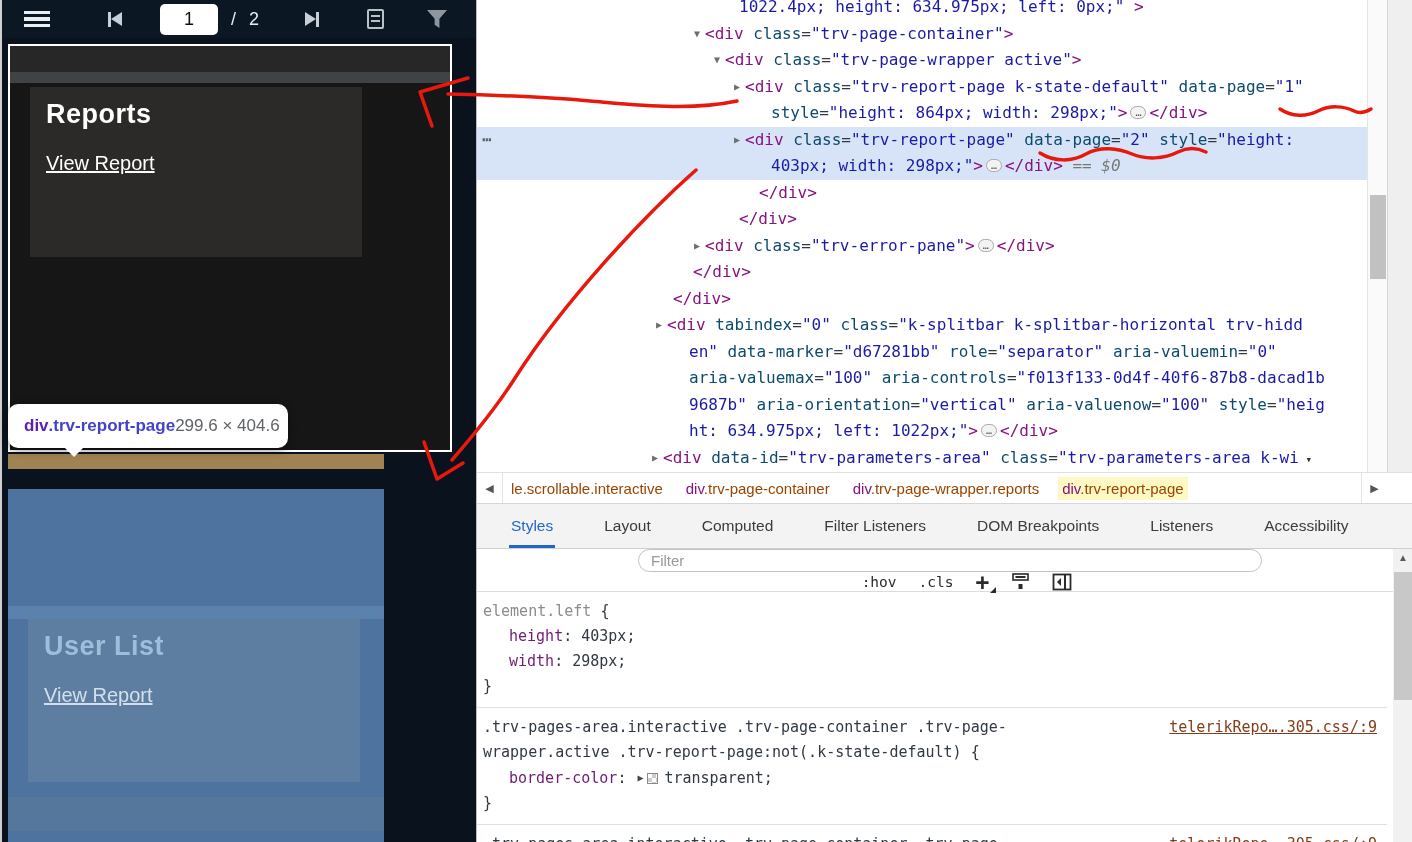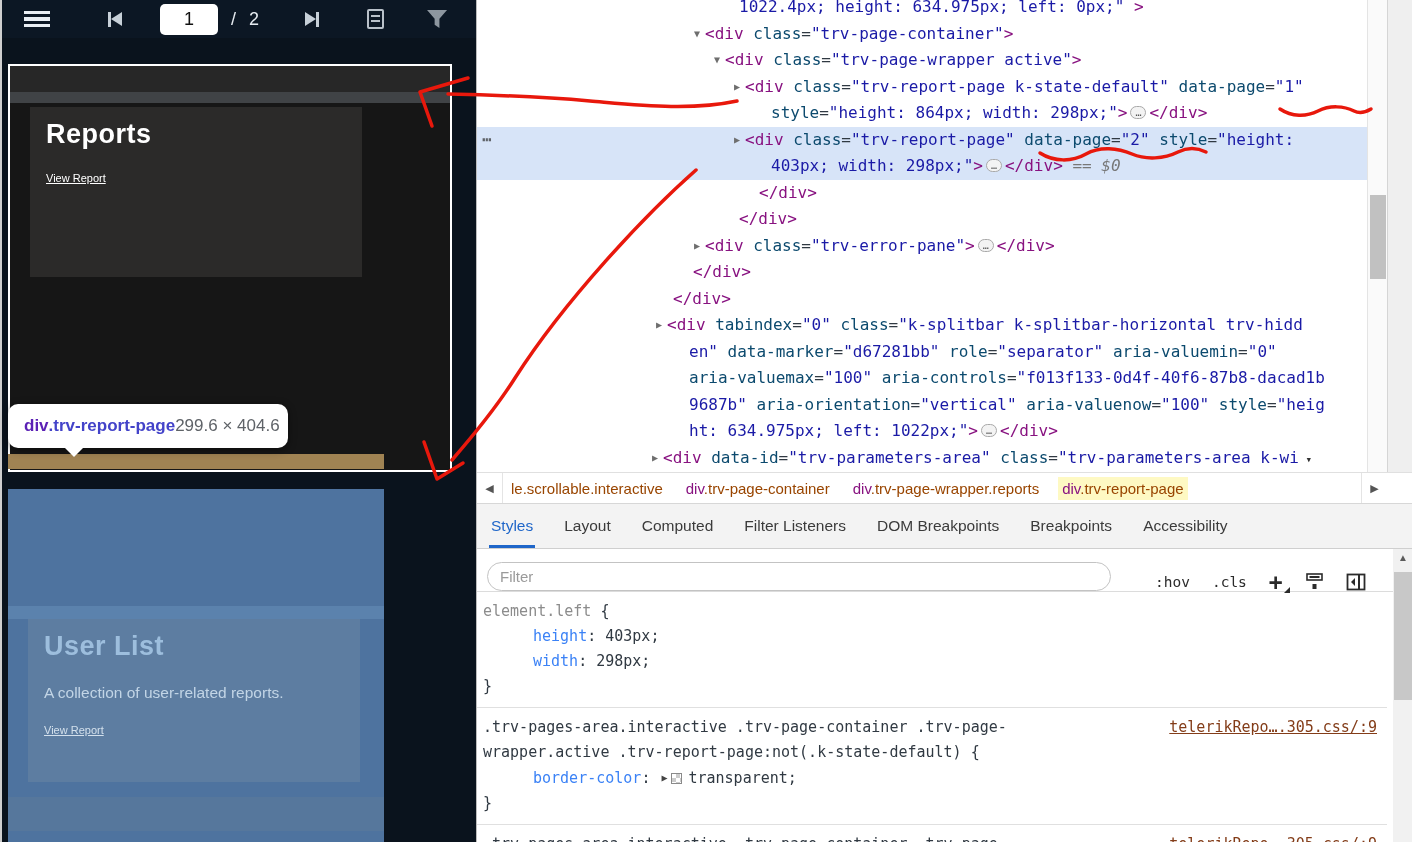--- a/index.html
+++ b/index.html
@@ -29,28 +29,28 @@
   #page-total { color:#e6ebf0; font-size:18px; margin-left:13px; }
   .nav-last { margin-left:46px; }
   #doc-icon { margin-left:48px; width:17px; height:20px; border:2px solid #b9c1c9; border-radius:2px;
               background:linear-gradient(#b9c1c9,#b9c1c9) 2px 4px/9px 2px no-repeat,
                          linear-gradient(#b9c1c9,#b9c1c9) 2px 9px/9px 2px no-repeat; }
   #funnel-icon { margin-left:43px; width:20px; height:18px; background:#8d969f;
                  clip-path:polygon(0 0,100% 0,62% 48%,62% 100%,38% 82%,38% 48%); }
 
   
   #page1 { position:absolute; left:6px; top:44px; width:444px; height:408px;
-           border:2px solid #ffffff; background:#161616;margin-top:20px; }
+           border:2px solid #ffffff; background:#161616; }
   #p1-band  { position:absolute; left:0; top:0; width:100%; height:26px; background:#272727; }
   #p1-strip { position:absolute; left:0; top:26px; width:100%; height:11px; background:#404346; }
   .report-card { position:absolute; left:20px; width:332px; padding:12px 16px; }
   #card1 { top:41px; height:170px; background:#2b2a29; }
   .card-title { font-size:27px; font-weight:bold; color:#ffffff; letter-spacing:.5px; }
   .card-desc  { font-size:15.5px; color:#f2f2f2; margin-top:22px; }
-  .card-link  { display:inline-block; font-size:11px; color:#ffffff; text-decoration:underline;
+  .card-link  { display:inline-block; font-size:20px; color:#ffffff; text-decoration:underline;
                 margin-top:22px; cursor:pointer; }
 
   
   #page-gap { position:absolute; left:6px; top:454px; width:376px; height:15px; background:#a08353; }
 
   
   #page2 { position:absolute; left:6px; top:489px; width:376px; height:373px; background:#4e739f; }
   #p2-band { position:absolute; left:0; top:117px; width:100%; height:13px; background:#5b82ad; }
   #card2 { top:130px; height:163px; background:#5d7da1; }
   #card2 .card-title { color:#9dbedd; }
@@ -106,49 +106,49 @@
   #bc-right { position:absolute; right:26px; top:0; border-left:1px solid #e4e4e4; }
   .crumb { margin-left:15px; padding:3px 4px; white-space:nowrap; cursor:pointer; }
   .crumb.sel { background:#fef9c3; }
   .crumb .be { color:#881280; } .crumb .bcls { color:#994500; }
   #bc-first { margin-left:4px; }
 
   
   #tabs { position:absolute; left:0; top:504px; width:936px; height:45px; background:#f3f3f3;
           border-bottom:1px solid #cfcfcf; display:flex; align-items:center; padding-left:14px; }
   .tab { margin-right:31px; font-size:15.5px; color:#3b3b3b; height:100%;
-         display:flex; align-items:center; position:relative; cursor:pointer; white-space:nowrap; }
+         display:flex; align-items:center; position:relative; cursor:pointer; white-space:nowrap;margin-left:20px; }
   .tab.active { color:#1f66c9; }
   .tab.active:after { content:""; position:absolute; left:-2px; right:-2px; bottom:0; height:3px;
                       background:#1f66c9; }
 
   
   #filter-bar { position:absolute; left:0; top:549px; width:936px; height:43px; background:#fff;
-                border-bottom:1px solid #dcdcdc; display:flex; align-items:flex-end; }
+                border-bottom:1px solid #dcdcdc; display:flex; align-items:center;flex-direction:column; }
   #filter-input { margin-left:10px; width:624px; height:29px; border:1px solid #c3c3c3;
                   border-radius:15px; padding:0 12px; font-size:15px; color:#333; outline:none;
                   font-family:"Liberation Sans",sans-serif; }
   #filter-input::placeholder { color:#9a9a9a; }
   #filter-controls { display:flex; align-items:center; gap:22px; margin-left:44px;
                      font-family:"DejaVu Sans Mono",monospace; font-size:14.5px; color:#2b2b2b; }
   .ctl { cursor:pointer; }
   #plus-btn { font-size:23px; font-weight:bold; position:relative; line-height:18px; }
   #plus-btn i { position:absolute; right:-7px; bottom:-2px; width:0; height:0; font-style:normal;
                 border-left:6px solid transparent; border-bottom:6px solid #2b2b2b; }
   .mini-svg { display:block; }
 
   
   #styles-pane { position:absolute; left:0; top:592px; width:910px; height:250px; overflow:hidden;
                  font-family:"DejaVu Sans Mono",monospace; font-size:15px; color:#303942; }
   .rule-block { position:relative; padding:7px 10px 8px 6px; border-bottom:1px solid #e0e0e0;
                 line-height:25px; }
   .sel-gray { color:#8c8c8c; }
   .selector { display:inline-block; width:532px; word-break:break-all; vertical-align:top; }
   .css-prop { padding-left:26px; }
-  .prop-name { color:#3b82f6;margin-left:24px; }
+  .prop-name { color:#701a75; }
   .disc { font-size:10px; color:#444; margin:0 4px 0 2px; vertical-align:2px; }
   .swatch { display:inline-block; width:11px; height:11px; border:1px solid #8a8a8a; margin-right:6px;
             vertical-align:-1px;
             background-image:linear-gradient(45deg,#ccc 25%,transparent 25%,transparent 75%,#ccc 75%),
                              linear-gradient(45deg,#ccc 25%,#fff 25%,#fff 75%,#ccc 75%);
             background-size:8px 8px; background-position:0 0,4px 4px; }
   .css-link { position:absolute; right:10px; top:7px; color:#833c18; text-decoration:underline;
               font-size:15px; cursor:pointer; }
 
   
@@ -195,21 +195,20 @@
         <a class="card-link">View Report</a>
       </div>
     </div>
 
     <div id="page-gap"></div>
 
     <div id="page2">
       <div id="p2-band"></div>
       <div id="card2" class="report-card">
         <div class="card-title">User List</div>
-        <div class="card-desc">A collection of user-related reports.</div>
         <a class="card-link">View Report</a>
       </div>
       <div id="p2-band2"></div>
       <div id="peek-card"></div>
     </div>
 
     <div id="el-tooltip">
       <span class="tt-tag">div</span>
         <span class="tt-cls">.trv-report-page</span>
       <span class="tt-size">299.6 × 404.6</span>
@@ -233,21 +232,21 @@
         </div>
       <div id="bc-right" class="bc-btn">▶</div>
     </div>
 
     <div id="tabs">
         <div class="tab active">Styles</div>
         <div class="tab">Layout</div>
         <div class="tab">Computed</div>
         <div class="tab">Filter Listeners</div>
         <div class="tab">DOM Breakpoints</div>
-        <div class="tab">Breakpoints</div>
+        <div class="tab">Listeners</div>
         <div class="tab">Accessibility</div>
       </div>
 
     <div id="filter-bar">
       <input id="filter-input" placeholder="Filter" style="">
       <div id="filter-controls">
         <span class="ctl">:hov</span>
         <span class="ctl">.cls</span>
         <span id="plus-btn" class="ctl"><span>+</span><i></i></span>
         <svg class="mini-svg ctl" width="19" height="19" viewBox="0 0 19 19">

